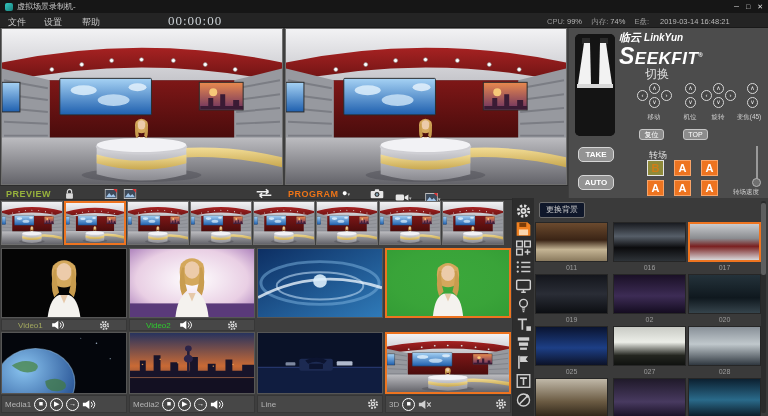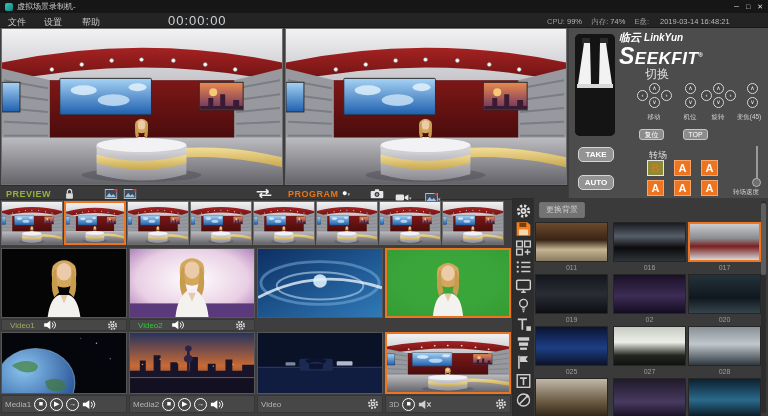--- a/index.html
+++ b/index.html
@@ -6,21 +6,21 @@
 body{background:#111;font-family:"Liberation Sans",sans-serif}
 #app{position:relative;width:768px;height:416px;background:#3e3e3e;color:#ccc;overflow:hidden}
 .abs{position:absolute}
 
 .titlebar{position:absolute;top:0;left:0;right:0;height:13px;background:#161616;display:flex;align-items:center;gap:4px;padding:0 5px;font-size:8px;color:#c8c8c8}
 .app-logo{width:8px;height:8px;background:linear-gradient(135deg,#35c8c0,#17807c);border-radius:2px}
 .win-btns{margin-left:auto;display:flex;gap:7px;font-size:7px;color:#ddd}
 
 .menubar{position:absolute;top:13px;left:0;right:0;height:15px;background:#242424;border-bottom:1px solid #191919;font-size:9px;color:#c5c5c5}
 .menu-item{position:absolute;top:3px;cursor:default}
-.timer{position:absolute;left:168px;top:0;font-family:Liberation Sans, sans-serif;font-size:13px;color:#ccd2d6;letter-spacing:1px}
+.timer{position:absolute;left:168px;top:0;font-family:Liberation Serif, serif;font-size:13px;color:#ccd2d6;letter-spacing:1px}
 .dims{position:absolute;left:280px;top:4px;font-size:7.5px;color:#b8b8b8;white-space:nowrap}
 .dims b,.sys b{font-weight:normal;color:#9a9a9a;margin-left:7px}
 .sys{position:absolute;left:540px;top:4px;font-size:7.5px;color:#b8b8b8;white-space:nowrap}
 .dt{position:absolute;left:660px;top:4px;font-size:7.5px;color:#b8b8b8}
 
 .mon{position:absolute;top:28px;width:282px;height:157px;background:#222;border:1px solid #6f6f6f}
 #mon-preview{left:1px}#mon-program{left:285px}
 .mon svg{display:block;width:100%;height:100%}
 
 .ctrl{position:absolute;left:569px;top:28px;width:199px;height:170px;background:#4c4c4c}
@@ -54,30 +54,30 @@
 
 .thumbrow{position:absolute;top:201px;left:1px;display:flex;gap:1px}
 .cam{width:62px;height:44px;border:1px solid #6e6e6e;background:#2a2a2a;cursor:pointer}
 .cam.sel{border:2px solid #ee7420}
 .cam svg{display:block;width:100%;height:100%}
 
 .vthumb{position:absolute;top:248px;width:126px;height:70px;background:#000;border:1px solid #565656;cursor:pointer}
 .mthumb{position:absolute;top:332px;width:126px;height:62px;background:#000;border:1px solid #565656;cursor:pointer}
 .vthumb.sel,.mthumb.sel{border:2px solid #ee7420}
 .vthumb svg,.mthumb svg{display:block;width:100%;height:100%}
-.vlabel{position:absolute;top:319px;width:126px;height:12px;background:#474747;border:1px solid #373737;display:flex;align-items:center;gap:8px;padding:0 8px;font-size:8px}
+.vlabel{position:absolute;top:319px;width:126px;height:12px;background:#474747;border:1px solid #373737;display:flex;align-items:center;gap:8px;padding:0 16px;font-size:8px}
 .mlabel{position:absolute;top:395px;width:126px;height:18px;background:#474747;border:1px solid #373737;display:flex;align-items:center;gap:3px;padding:0 3px;font-size:8px}
 .name1{color:#a2a85e}.name2{color:#2ecc2e}.name3,.name4,.namem{color:#b4b4b4}
 .push{margin-left:auto}
 .cbtn{width:13px;height:13px;border:1.5px solid #fff;border-radius:50%;color:#fff;font-size:7px;line-height:10px;text-align:center;cursor:pointer;flex:none}
 
 .gallery{position:absolute;left:512px;top:198px;width:256px;height:218px;background:#3a3a3a;border-left:1px solid #2a2a2a}
 .gside{position:absolute;left:0;top:0;width:21px;height:218px;background:#2d2d2d}
 .gicon{position:absolute;left:2px;width:17px;height:16px;cursor:pointer}
-.gtab{position:absolute;left:26px;top:4px;padding:1px 6px 2px;font-size:8px;color:#cfcfcf;background:#737373;border:1px solid #6d6d6d;border-radius:2px;cursor:pointer}
+.gtab{position:absolute;left:26px;top:4px;padding:1px 6px 2px;font-size:8px;color:#cfcfcf;background:#0f172a;border:1px solid #6d6d6d;border-radius:2px;cursor:pointer}
 .tile{position:absolute;width:73px;height:40px;border:1px solid #262626;cursor:pointer}
 .tile.sel{border:2px solid #ee7420}
 .tlabel{position:absolute;width:73px;text-align:center;font-size:7px;color:#9c9c9c}
 .s011{background:linear-gradient(180deg,#6b4a2e,#3a2415 45%,#c4b494 70%,#8a7a5e)}
 .s016{background:linear-gradient(180deg,#191b20,#565e68 35%,#0b0b0d 65%,#2e3338)}
 .s017{background:linear-gradient(180deg,#c9cbce,#8a8c90 40%,#7a2020 62%,#d8d8da)}
 .s019{background:linear-gradient(180deg,#14161c,#2a2d36 50%,#0c0e12)}
 .s02x{background:linear-gradient(180deg,#1a1026,#3d2c55 55%,#140c20)}
 .s020{background:linear-gradient(180deg,#24323a,#0f181e 60%,#36444c)}
 .s025{background:linear-gradient(180deg,#0a1430,#1d3f86 55%,#0c1228)}
@@ -570,21 +570,21 @@
   <div class="mlabel" style="left:129px">
     <span class="namem">Media2</span>
     <span class="cbtn">■</span>
     <span class="cbtn">▶</span>
     <span class="cbtn">→</span>
     <svg width="14" height="11" viewBox="0 0 16 12">
         <use href="#sym-speaker"></use>
       </svg>
   </div>
   <div class="mlabel" style="left:257px">
-    <span class="namem">Video</span>
+    <span class="namem">Line</span>
     <svg class="push" width="12" height="12" viewBox="0 0 14 14">
         <use href="#sym-gear"></use>
       </svg>
   </div>
   <div class="mlabel" style="left:385px">
     <span class="namem">3D</span>
     <span class="cbtn">■</span>
     <svg width="14" height="11" viewBox="0 0 16 12">
         <use href="#sym-speaker-mute"></use>
       </svg>

